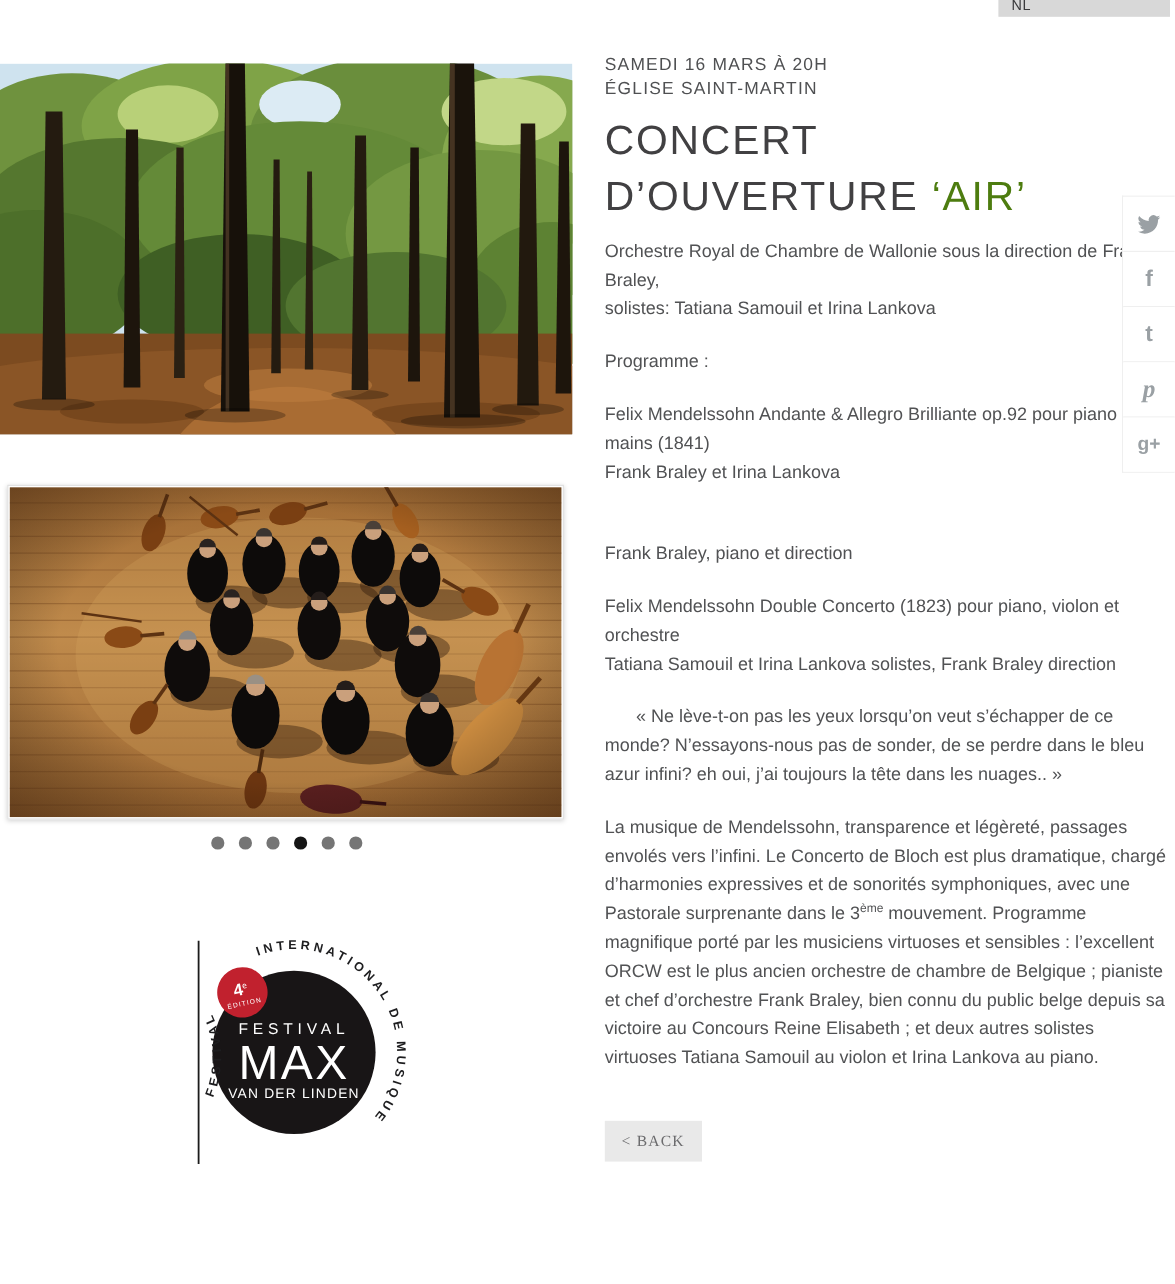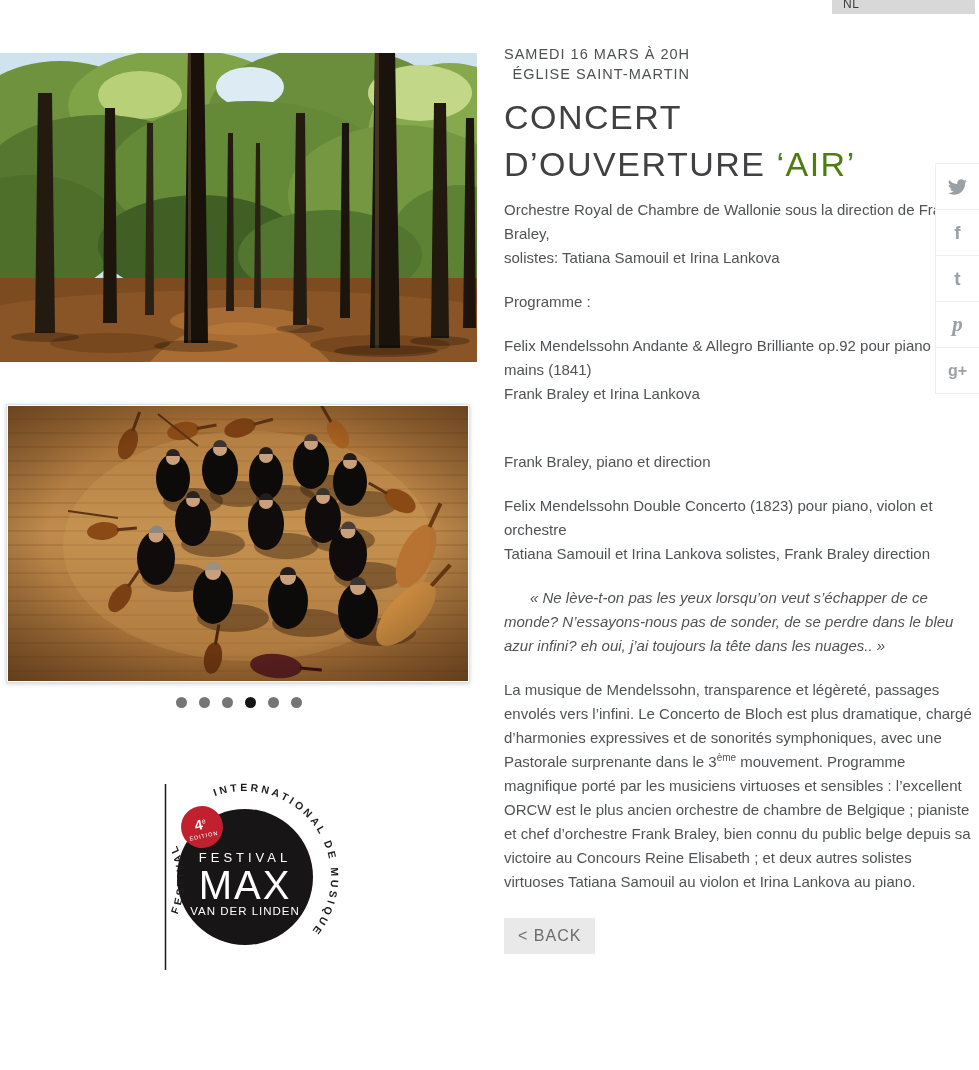--- a/index.html
+++ b/index.html
@@ -21,38 +21,38 @@
     box-shadow:0 1px 4px rgba(0,0,0,.18);padding:1px;
   }
   .orchestra-card svg{display:block;}
   .dots{position:absolute;left:176px;top:697px;display:flex;gap:12px;}
   .dot{width:11px;height:11px;border-radius:50%;background:#757575;cursor:pointer;}
   .dot.active{background:#151515;}
   .logo-wrap{position:absolute;left:140px;top:772px;width:220px;height:205px;}
   
   .meta{
     position:absolute;left:504px;top:45px;color:#4f5052;font-size:14.5px;
-    letter-spacing:1px;line-height:19.5px;font-weight:500;text-align:right;
+    letter-spacing:1px;line-height:19.5px;font-weight:500;
   }
   .title{
     position:absolute;left:504px;top:94px;width:471px;color:#414042;
     font-size:34px;font-weight:100;letter-spacing:1.5px;line-height:47px;
   }
   .title .accent{color:#4d7c0f;}
   .content{
     position:absolute;left:504px;top:198px;width:471px;
     font-size:15px;line-height:24px;color:#515254;
   }
   .content p{margin:0 0 20px;}
-  .quote{font-style:italic;text-indent:26px;}
+  .quote{text-indent:26px;}
   sup.ord{font-size:10px;vertical-align:super;line-height:0;text-align:center;}
   .back-btn{
-    display:inline-block;margin-top:4px;background:#e9e9e9;color:#6b6b6d;
-    font-size:16px;letter-spacing:1px;padding:9px 14px;border:none;cursor:pointer;
-    font-family:Liberation Sans, sans-serif;
+    display:inline-block;margin-top:20px;background:#e9e9e9;color:#6b6b6d;
+    font-size:13px;letter-spacing:1px;padding:9px 14px;border:none;cursor:pointer;
+    font-family:Liberation Serif, serif;
   }
   
   .social{
     position:absolute;right:0;top:163px;width:44px;background:#fff;
     border:1px solid #efefef;border-right:none;z-index:5;box-sizing:border-box;
   }
   .social-btn{
     height:45px;display:flex;align-items:center;justify-content:center;
     border-bottom:1px solid #efefef;cursor:pointer;color:#9aa0a4;background:#fff;
   }

